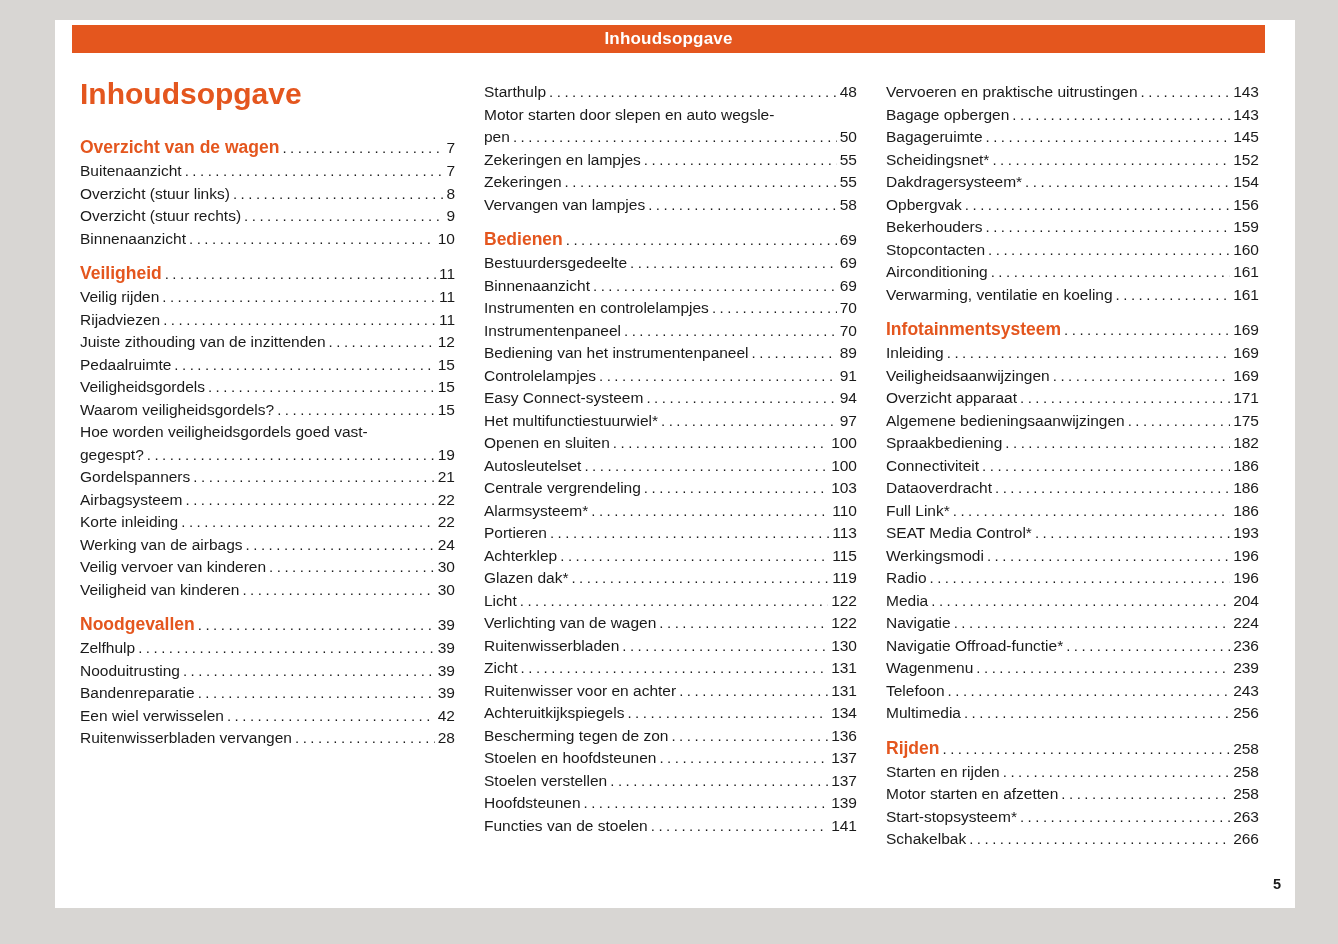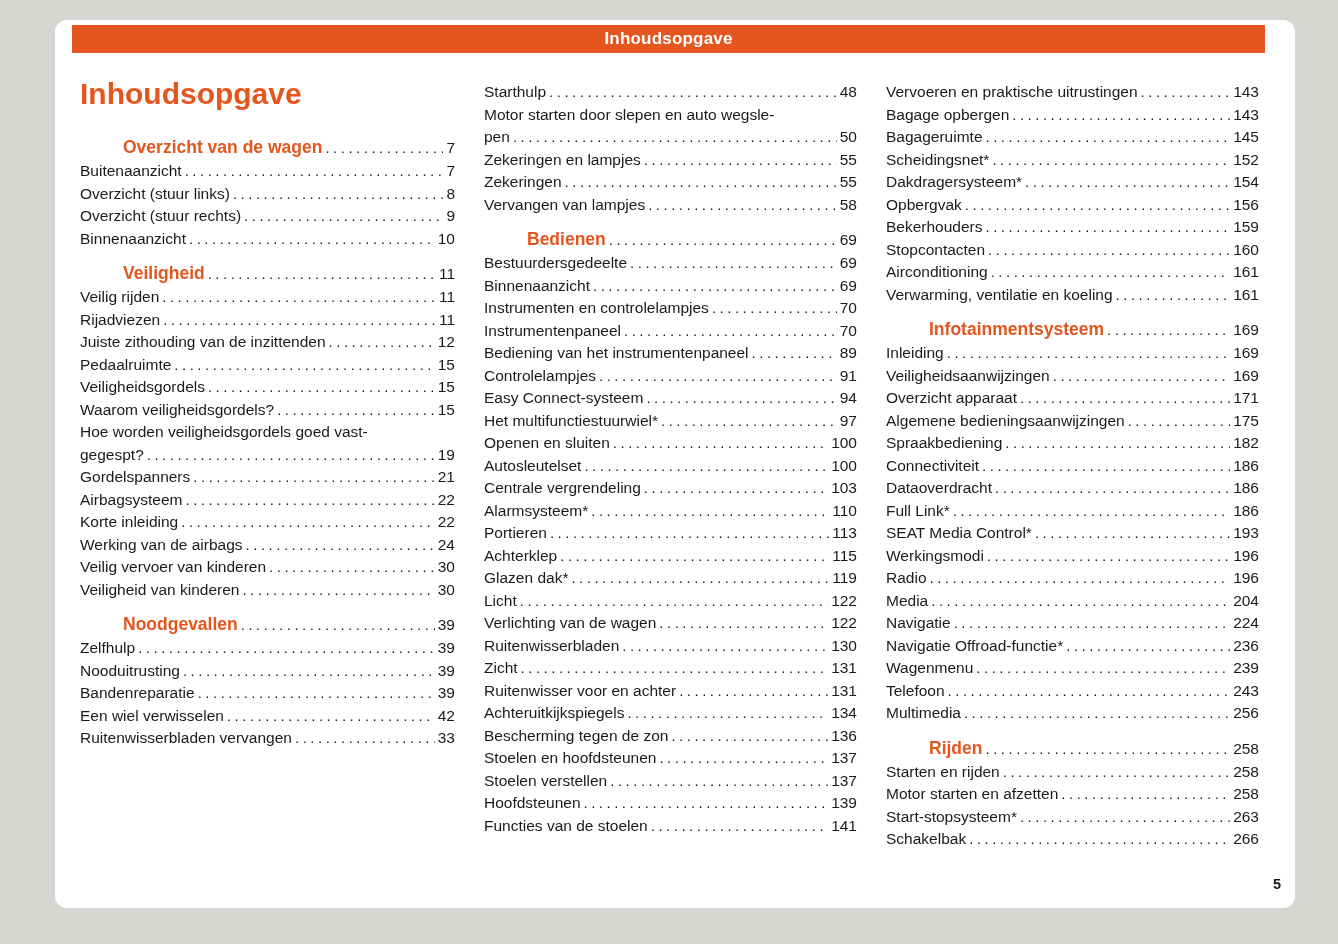--- a/index.html
+++ b/index.html
@@ -8,21 +8,20 @@
     position:relative;
     background:#d8d6d3;
     font-family:"Liberation Sans","DejaVu Sans",sans-serif;
     color:#1a1a1a;
     overflow:hidden;
   }
   .page {
     position:absolute; left:55px; top:20px;
     width:1240px; height:888px;
     background:#ffffff;
-    border-radius:12px;
   }
   .bar {
     margin:5px 30px 0 17px; height:28px;
     background:var(--accent,#E4561E);
     color:#ffffff;
     display:flex; align-items:center; justify-content:center;
     font-weight:bold; font-size:17px;
     letter-spacing:0.2px;
   }
   .content {
@@ -36,21 +35,21 @@
     color:var(--accent,#E4561E);
     font-size:30px; font-weight:bold;
     line-height:34px;
     margin:-4px 0 24px 0;
   }
   .entry { font-size:15.5px; line-height:22.5px; }
   .entry .row { display:flex; align-items:baseline; }
   .entry .label { white-space:nowrap; }
   .entry .pre { white-space:nowrap; }
   .entry.bold .label, .entry.bold .pre { font-weight:400; }
-  .entry.section { margin-top:11px;margin-left:43px; }
+  .entry.section { margin-top:11px; }
   .entry.section .row { line-height:25px; }
   .entry.section .label {
     color:var(--accent,#E4561E);
     font-weight:700; font-size:17.5px;
   }
   .col > .entry:first-of-type { margin-top:0;text-align:center; }
   .dots {
     flex:1 1 auto; min-width:8px;
     overflow:hidden; white-space:nowrap;
     margin:0 3px;
@@ -246,21 +245,21 @@
           <div class="row">
             <span class="label">Een wiel verwisselen</span>
             <span class="dots"></span>
             <span class="pagenum">42</span>
           </div>
         </div>
         <div class="entry">
           <div class="row">
             <span class="label">Ruitenwisserbladen vervangen</span>
             <span class="dots"></span>
-            <span class="pagenum">33</span>
+            <span class="pagenum">28</span>
           </div>
         </div>
       </div>
     <div class="col col-2">
         <div class="entry">
           <div class="row">
             <span class="label">Starthulp</span>
             <span class="dots"></span>
             <span class="pagenum">48</span>
           </div>

